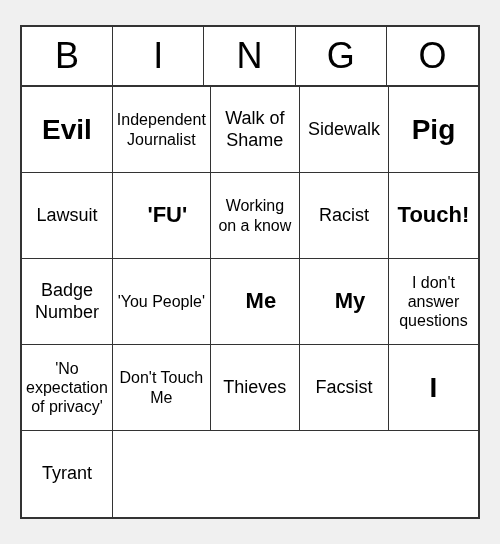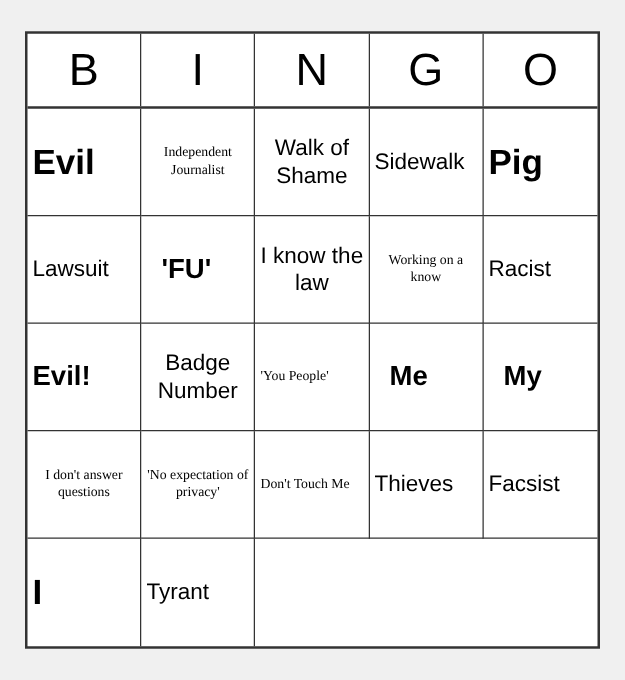--- a/index.html
+++ b/index.html
@@ -34,42 +34,42 @@
     .bingo-grid {
       display: grid;
       grid-template-columns: repeat(5, 1fr);
       grid-template-rows: repeat(5, 1fr);
     }
     .bingo-cell {
       border-right: 1px solid #333;
       border-bottom: 1px solid #333;
       display: flex;
       align-items: center;
+      justify-content: center;
       text-align: center;
       padding: 6px 4px;
       min-height: 86px;
       line-height: 1.2;
     }
     .bingo-cell:nth-child(5n) {
       border-right: none;
     }
     .bingo-cell:nth-child(n+21) {
       border-bottom: none;
     }
     .cell-large {
       font-size: 22px;
       font-weight: bold;
       margin-left: 12px;
     }
     .cell-medium {
       font-size: 18px;
     }
     .cell-small {
-      font-size: 11px;
-      font-family: Liberation Serif, serif;
+      font-size: 16px;
     }
     .cell-xlarge {
       font-size: 28px;
       font-weight: bold;
     }
   </style>
 </head>
 <body>
 
 <div class="bingo-card">
@@ -96,30 +96,27 @@
       <div class="bingo-cell">
         <span class="cell-xlarge">Pig</span>
       </div>
       <div class="bingo-cell">
         <span class="cell-medium">Lawsuit</span>
       </div>
       <div class="bingo-cell">
         <span class="cell-large">'FU'</span>
       </div>
       <div class="bingo-cell">
-        <span class="cell-medium">I know the law</span>
-      </div>
-      <div class="bingo-cell">
         <span class="cell-small">Working on a know</span>
       </div>
       <div class="bingo-cell">
         <span class="cell-medium">Racist</span>
       </div>
       <div class="bingo-cell">
-        <span class="cell-medium" style="font-weight: bold; font-size: 22px;">Evil!</span>
+        <span class="cell-medium" style="font-weight: bold; font-size: 22px;">Touch!</span>
       </div>
       <div class="bingo-cell">
         <span class="cell-medium">Badge Number</span>
       </div>
       <div class="bingo-cell">
         <span class="cell-small">'You People'</span>
       </div>
       <div class="bingo-cell">
         <span class="cell-large">Me</span>
       </div>

